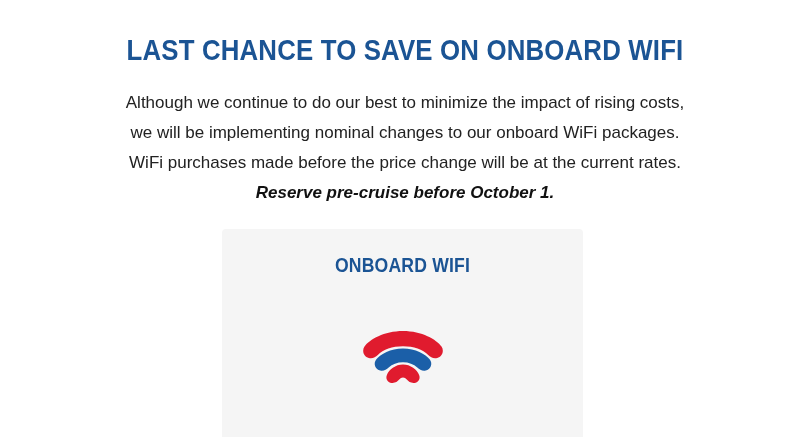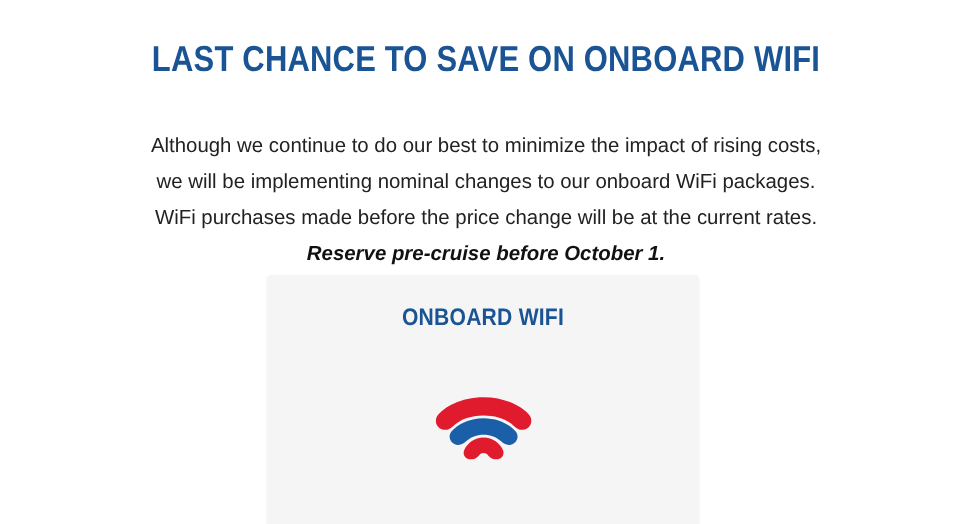--- a/index.html
+++ b/index.html
@@ -38,21 +38,21 @@
     letter-spacing: 0.2px;
     color: #1B5494;
     transform: scaleX(0.86);
     transform-origin: center top;
     white-space: nowrap;
   }
 
   
   .body-copy {
     position: absolute;
-    top: 90px;
+    top: 71px;
     left: 50%;
     transform: translateX(-50%);
     width: 580px;
     text-align: center;
     font-family: "Liberation Sans", sans-serif;
     font-size: 17px;
     line-height: 30px;
     color: #222222;
     font-weight: 400;
   }

